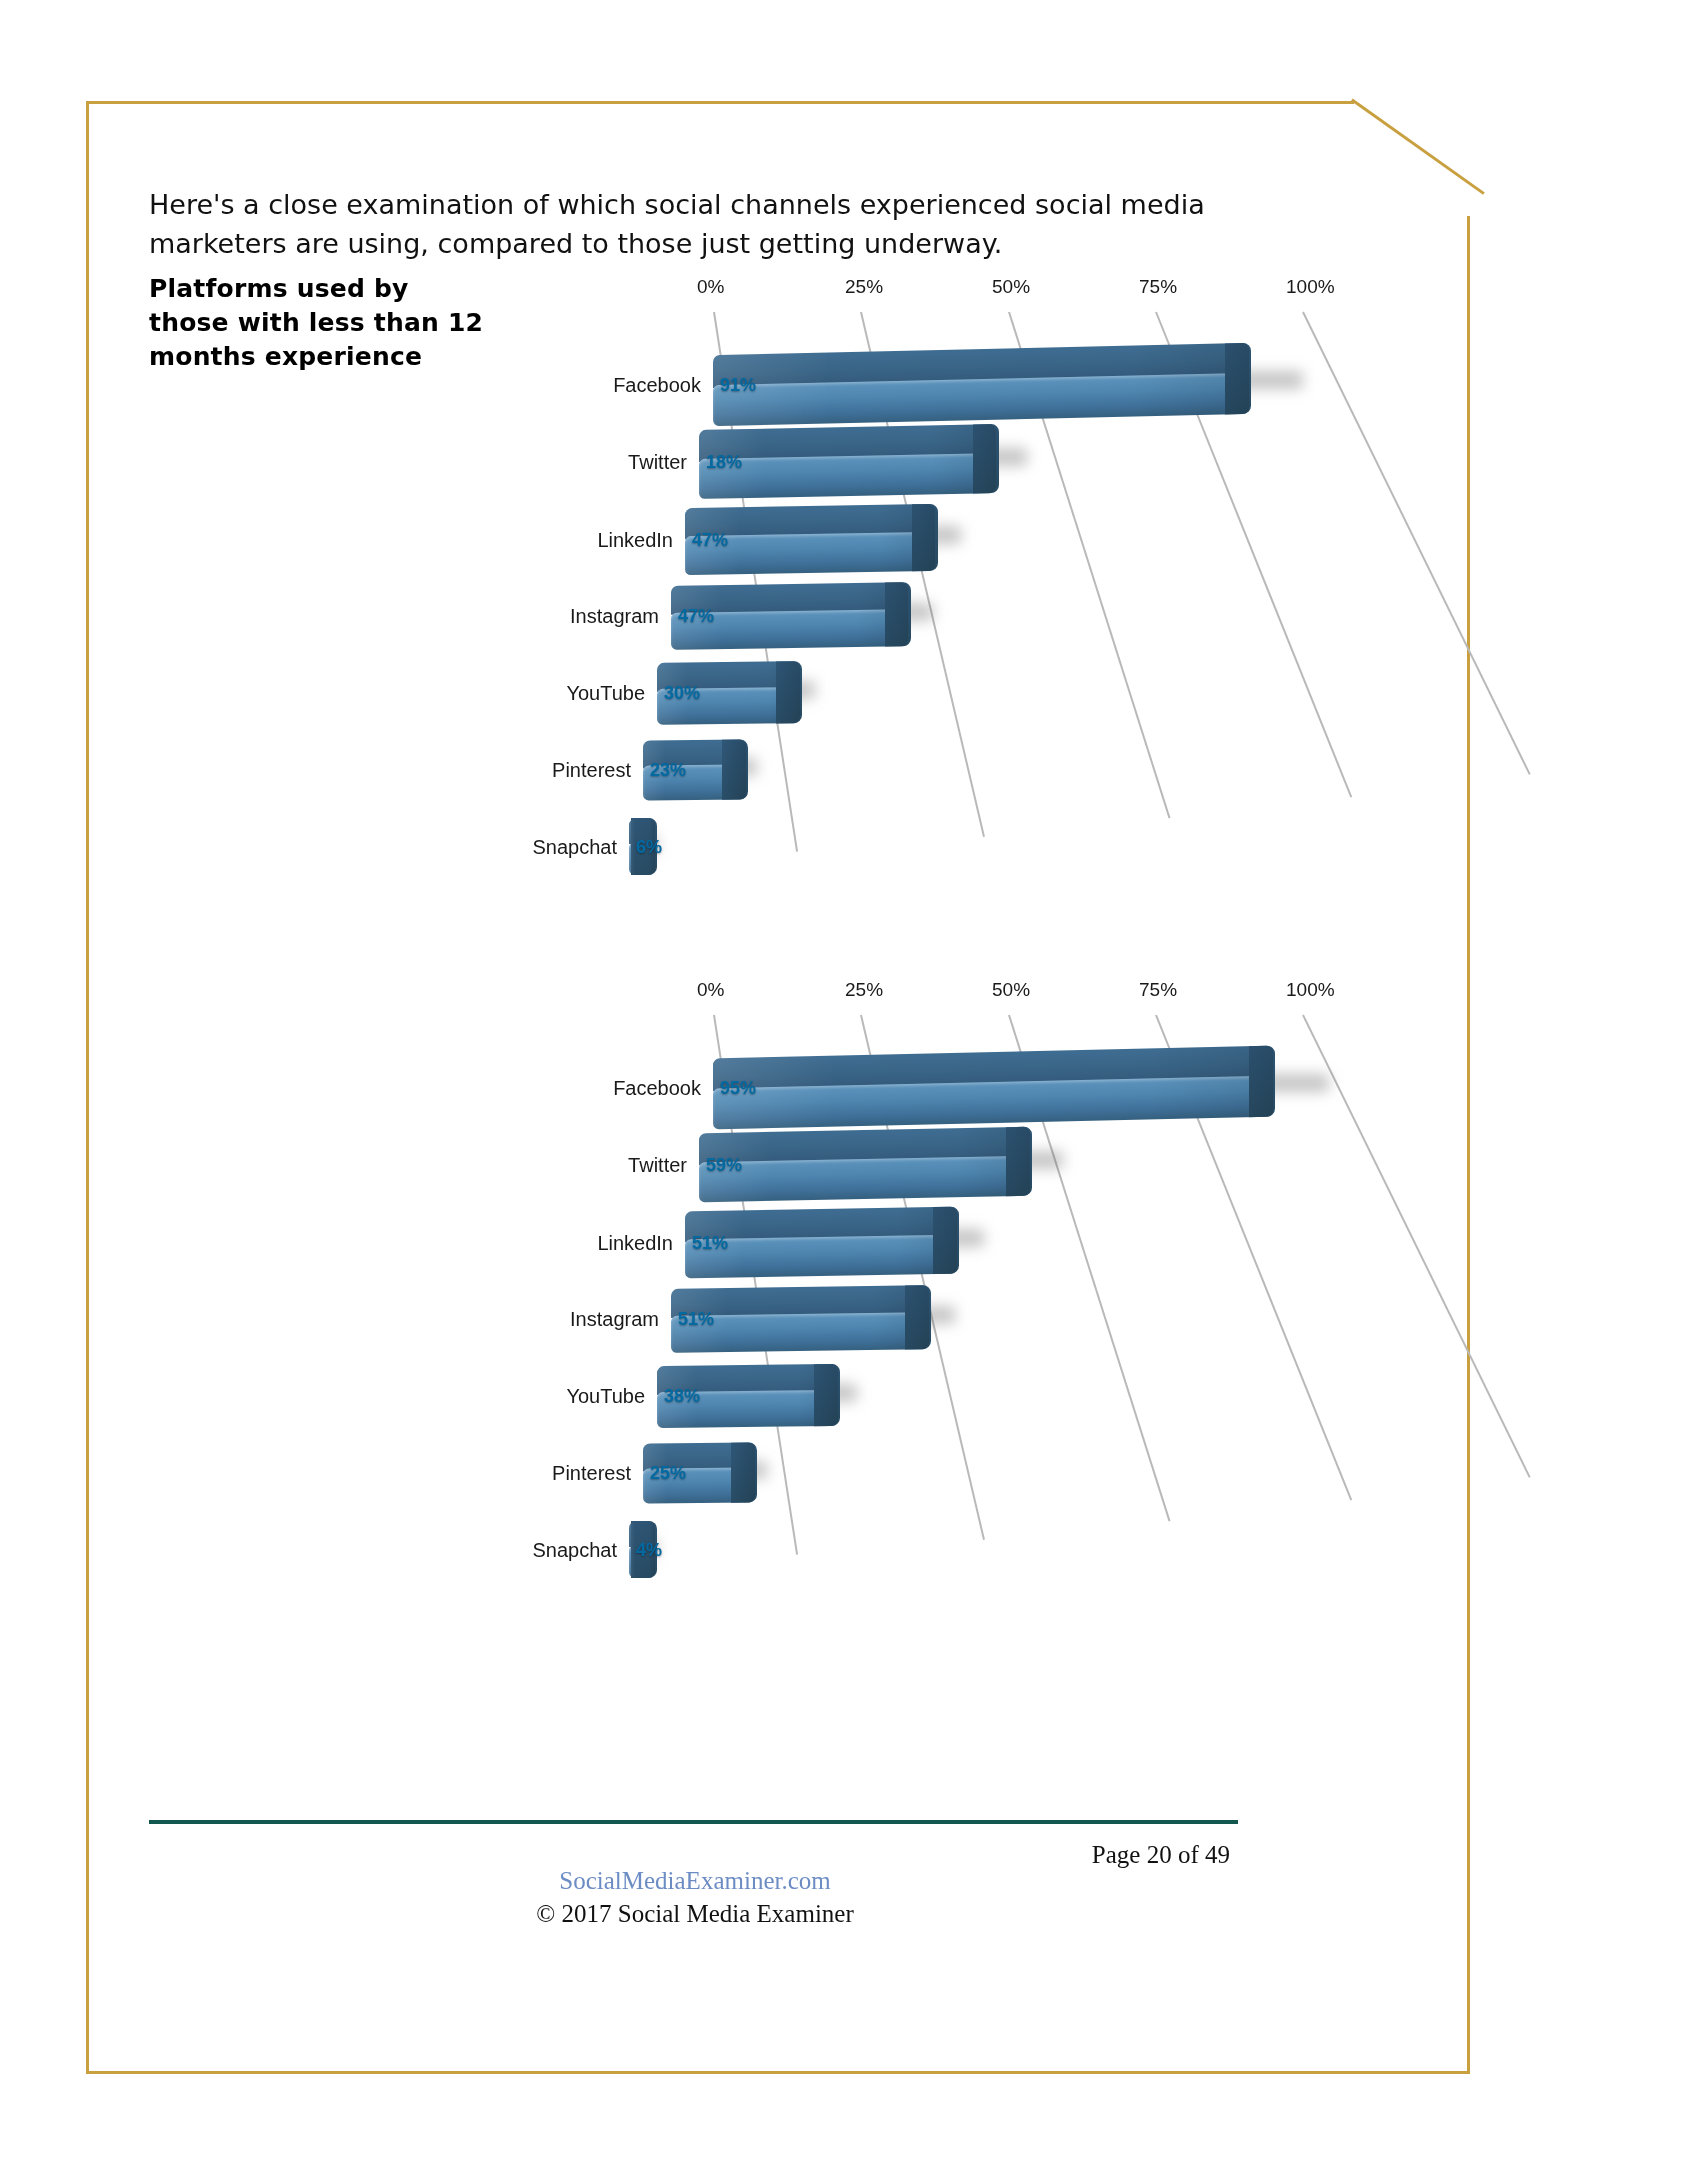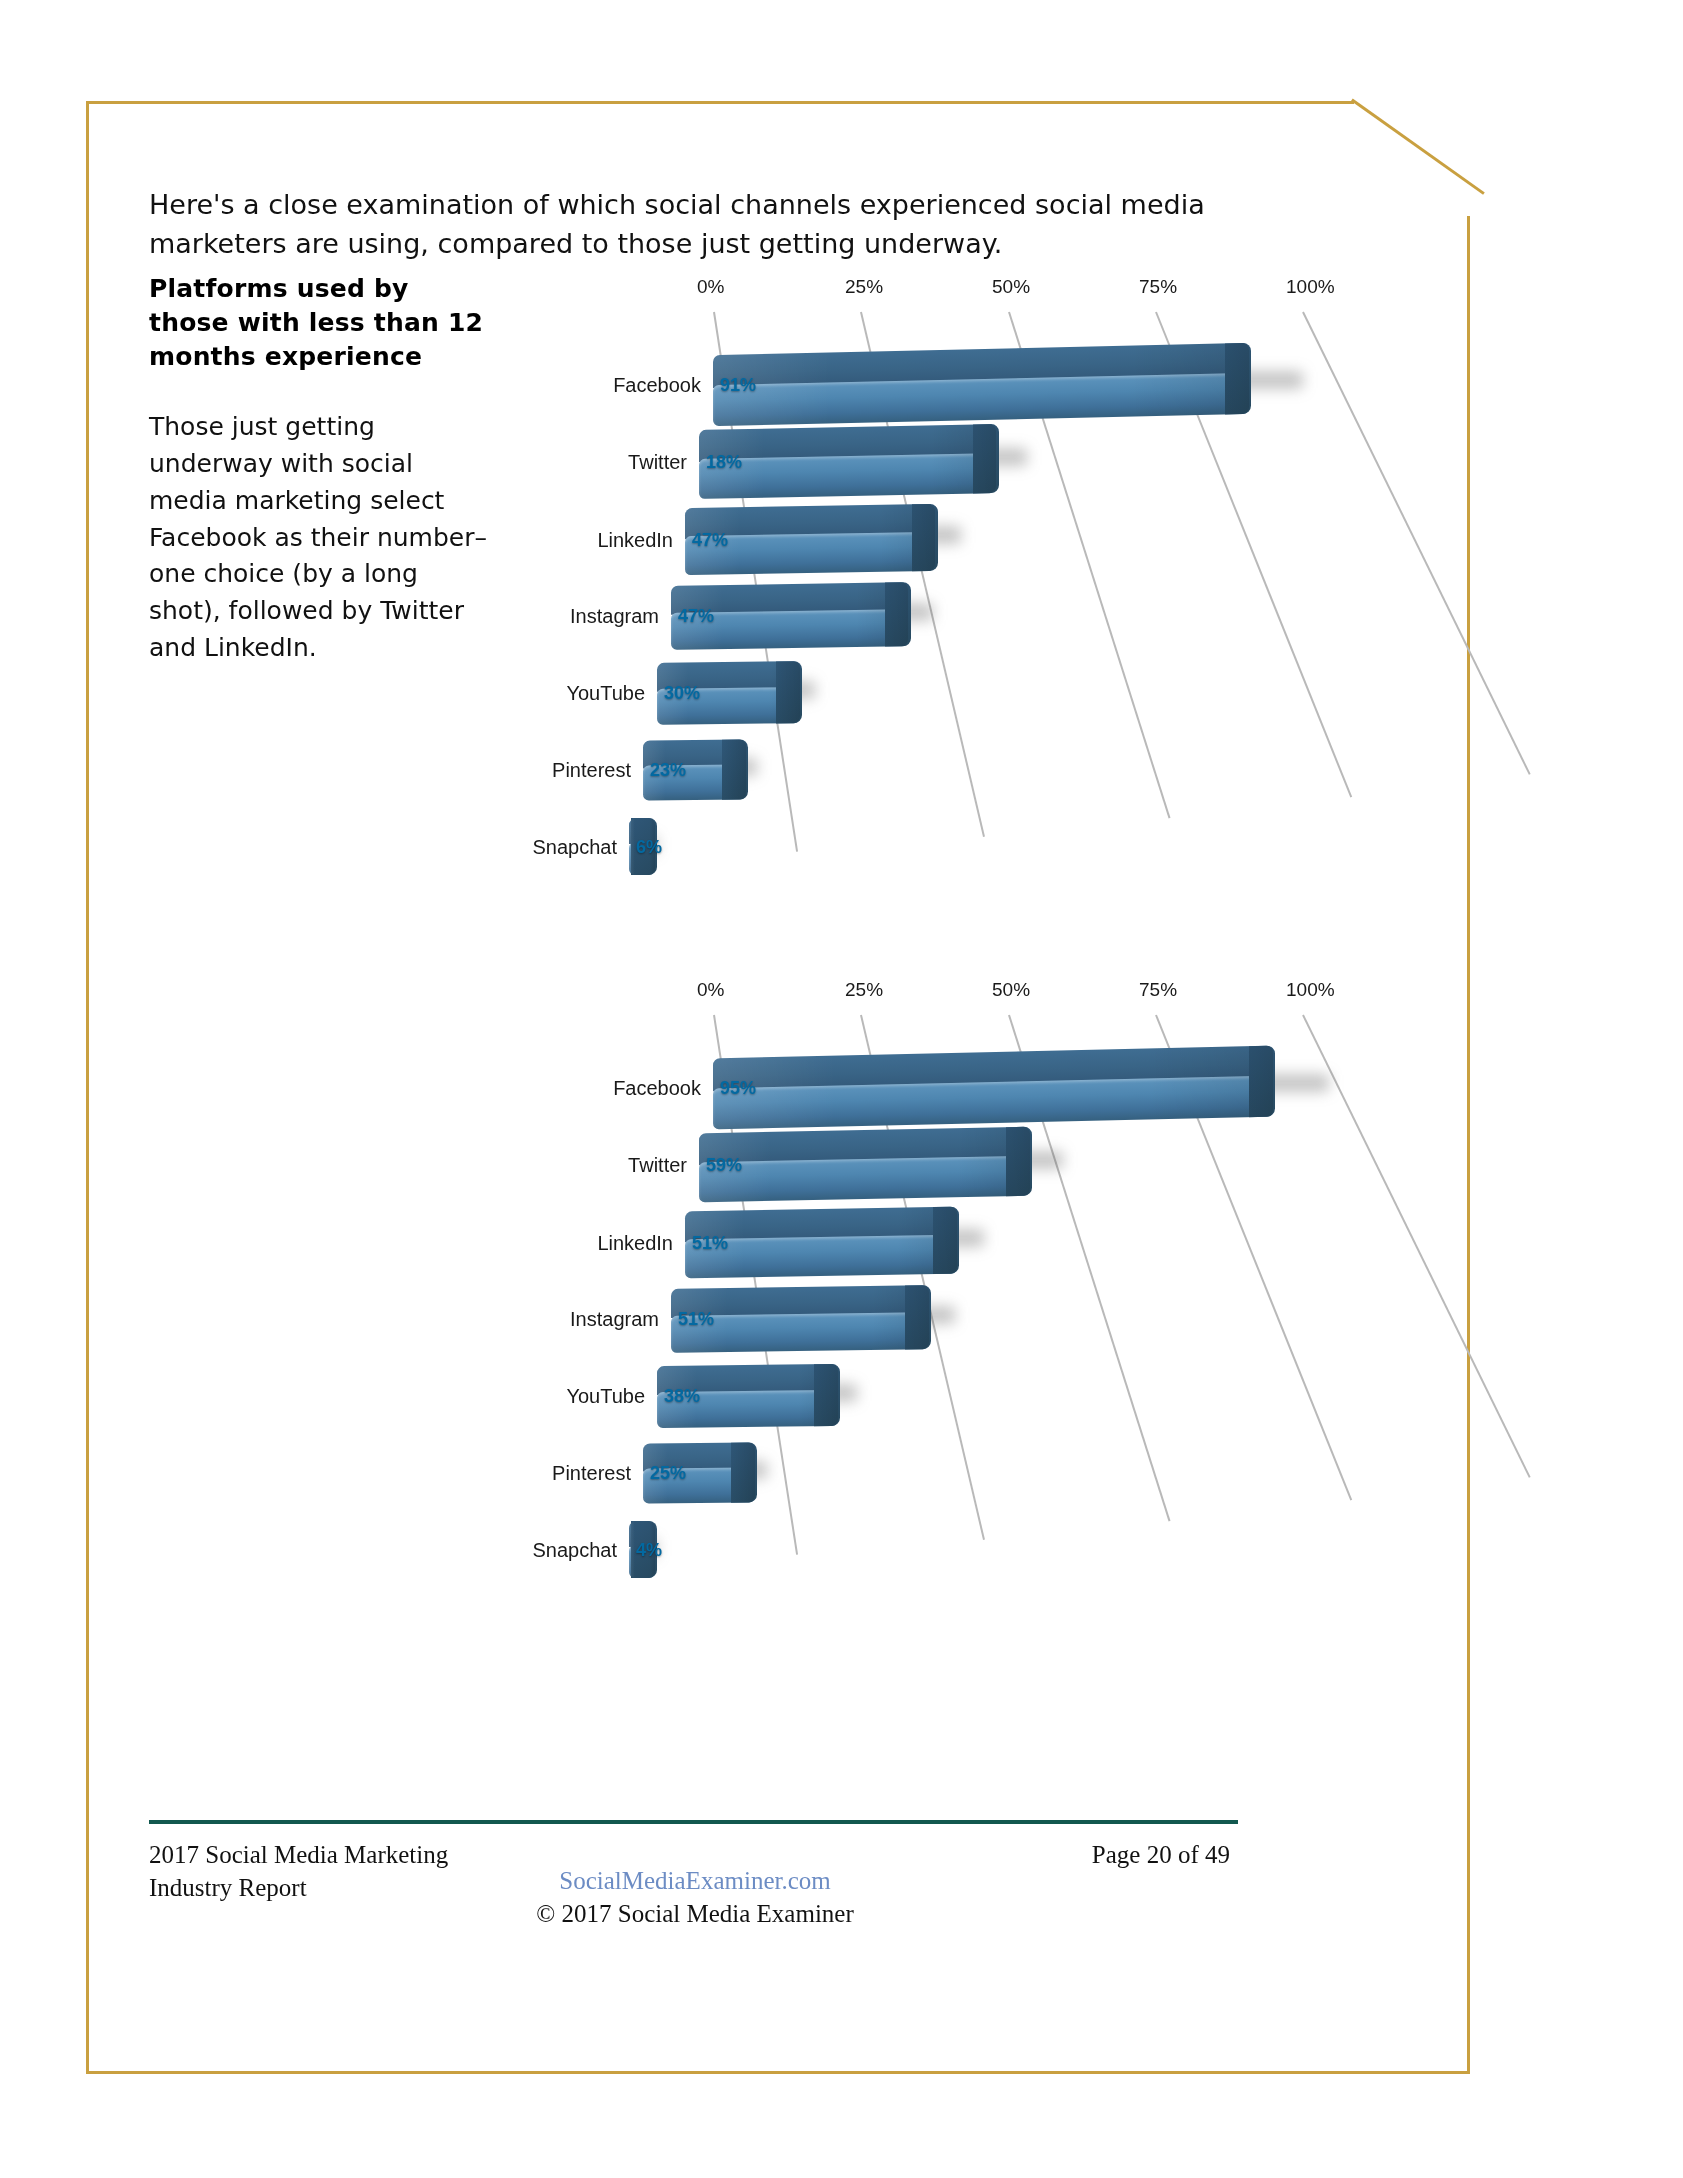--- a/index.html
+++ b/index.html
@@ -124,21 +124,20 @@
   <div class="edge right"></div>
   <div class="edge bottom"></div>
   <div class="fold-line"></div>
 </div>
 
 <p class="intro">Here's a close examination of which social channels experienced social media marketers are using, compared to those just getting underway.</p>
 
 <div class="section" id="section-1">
   <div class="txtcol">
     <div class="sec-title">Platforms used by those with less than 12 months experience</div>
-    <div class="sec-body">Those just getting underway with social media marketing select Facebook as their number–one choice (by a long shot), followed by Twitter and LinkedIn.</div>
   </div>
   <div class="chart">
     <div class="axis">
         <div class="tick-label" style="left: 271px; top: 4px;">0%</div>
         <div class="tick-label" style="left: 419px; top: 4px;">25%</div>
         <div class="tick-label" style="left: 566px; top: 4px;">50%</div>
         <div class="tick-label" style="left: 713px; top: 4px;">75%</div>
         <div class="tick-label" style="left: 860px; top: 4px;">100%</div>
       </div>
     <div class="rows">
@@ -322,24 +321,20 @@
           </div>
           <div class="val">4%</div>
         </div>
       </div>
   </div>
 </div>
 
 <div class="footer">
   <div class="rule"></div>
   <div class="cols">
-    <div class="left">
-      <div>2017 Social Media Marketing</div>
-      <div>Industry Report</div>
-    </div>
     <div class="center">
       <div class="link">SocialMediaExaminer.com</div>
       <div>© 2017 Social Media Examiner</div>
     </div>
     <div class="right">Page 20 of 49</div>
   </div>
 </div>
 
 
 </body></html>

